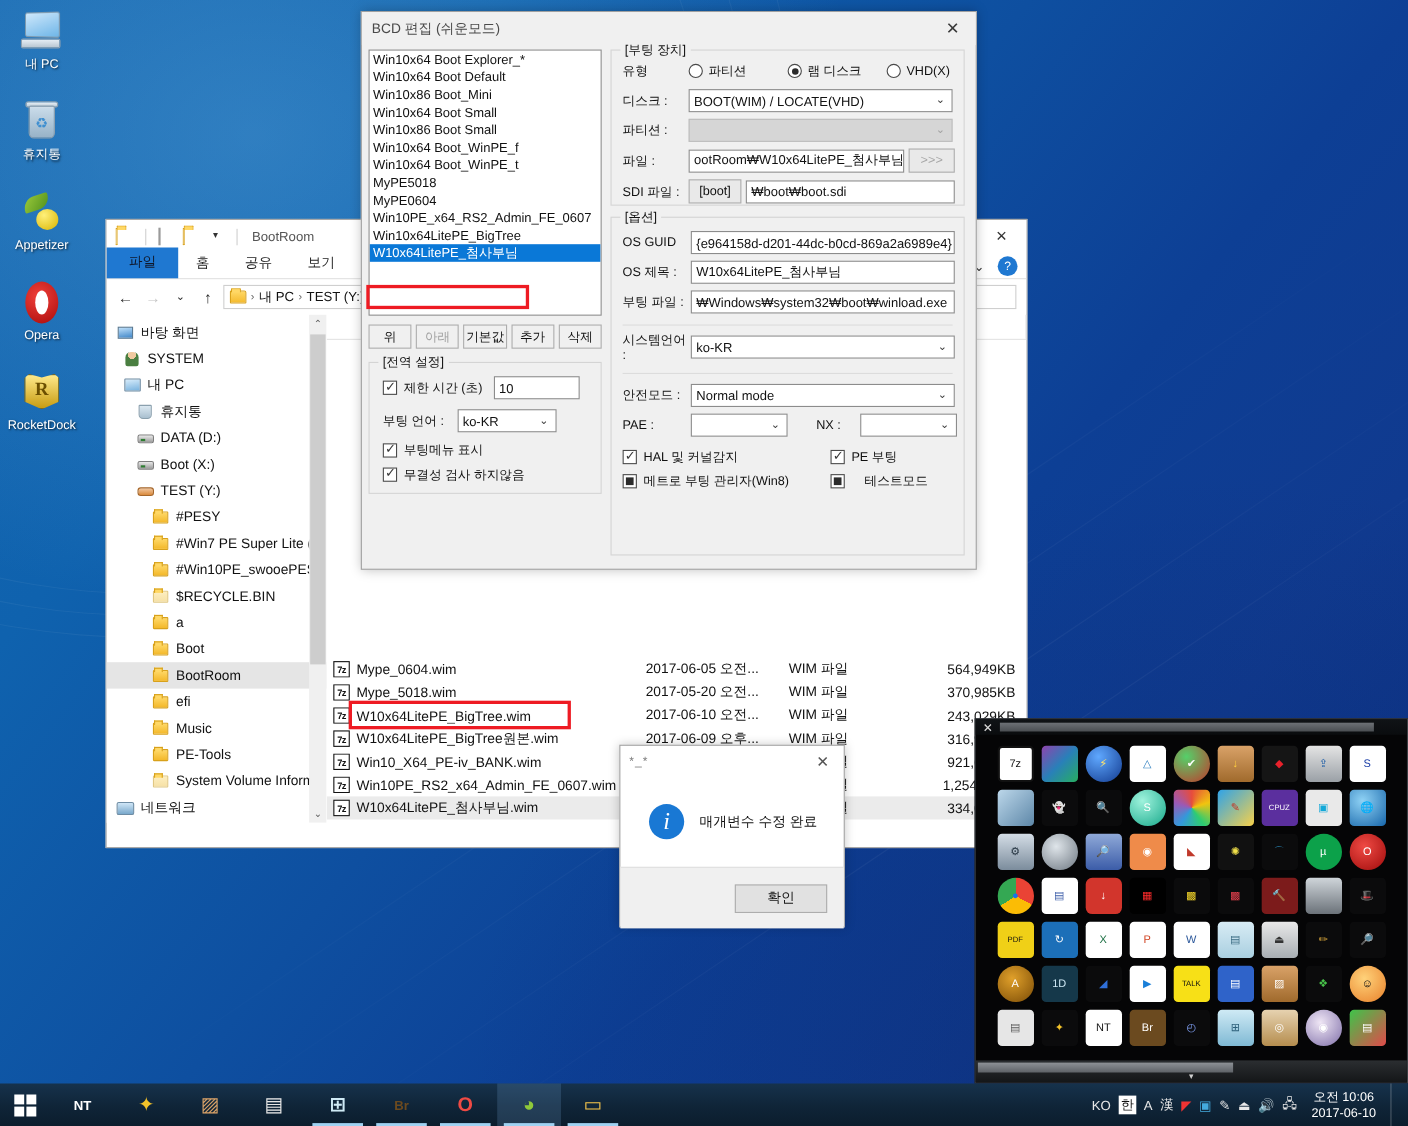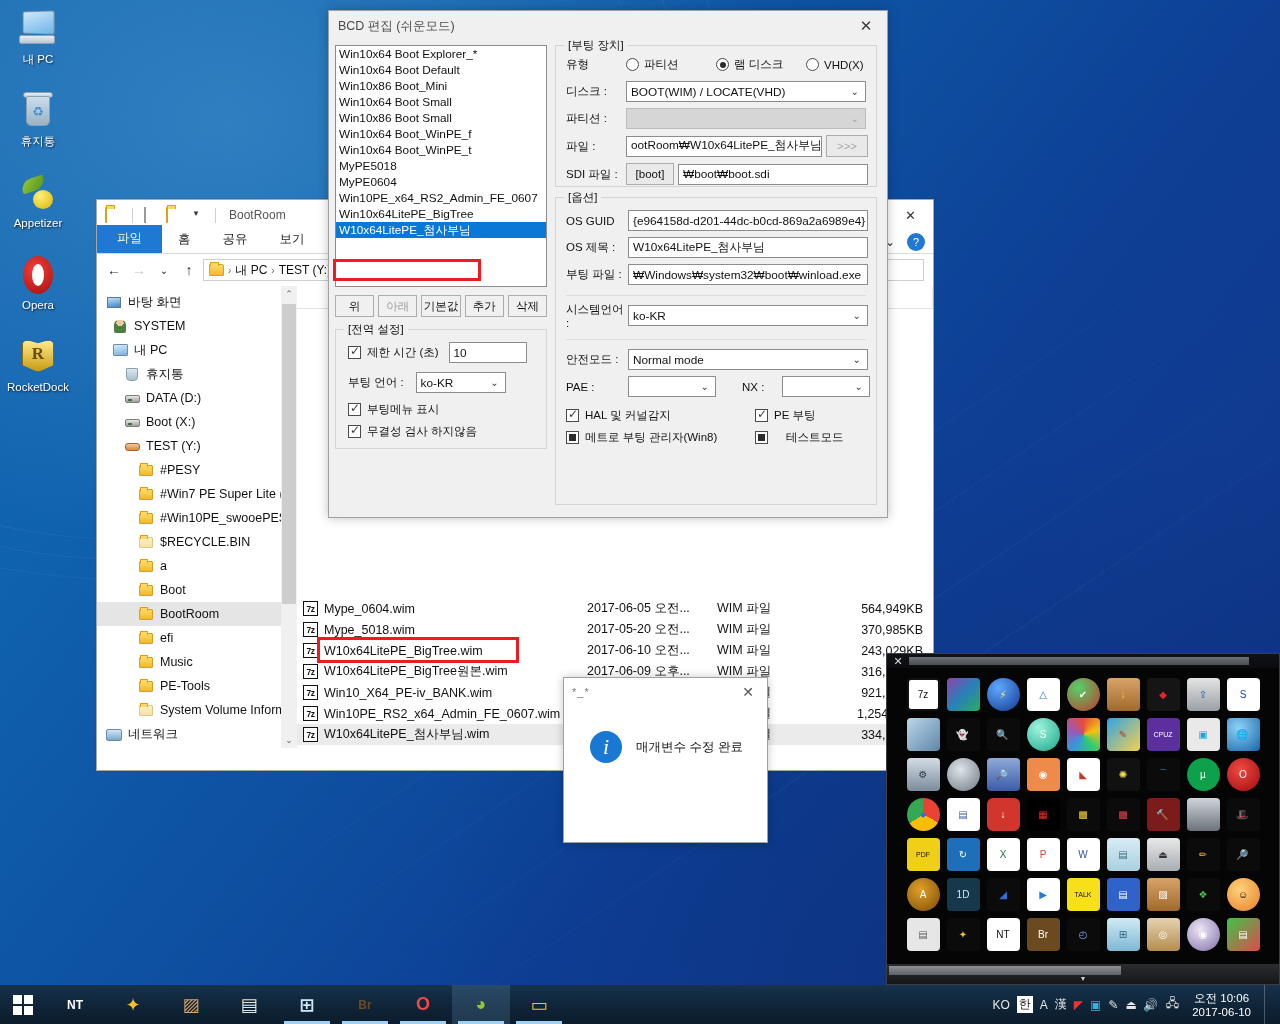--- a/index.html
+++ b/index.html
@@ -94,21 +94,21 @@
   .folder-glyph:before { content:""; position:absolute; left:0; top:-3px; width:7px; height:3px;
     background:#ffd866; border:1px solid #d9a21c; border-bottom:none; border-radius:1px 1px 0 0; }
   .doc-glyph { width:11px; height:14px; background:#fff; border:1px solid #9a9a9a; }
   .sep-v { width:1px; height:15px; background:#d0d0d0; margin:0 5px; }
   #explorer .wtitle { margin-left:8px; color:#555; font-size:12px; }
   #explorer .wbtns { margin-left:auto; display:flex; }
   #explorer .wbtn { width:45px; height:30px; display:flex; align-items:center; justify-content:center;
     color:#333; font-size:13px; }
   .ribbon-tabs { height:24px; display:flex; align-items:flex-end; background:#ffffff; border-bottom:1px solid #d9d9d9;}
   .rtab { padding:4px 16px 5px 16px; font-size:12.5px; color:#222; }
-  .rtab.file { background:#1f78d1; color:#fef9c3; padding:5px 20px 6px 20px; font-size:12.5px;}
+  .rtab.file { background:#1f78d1; color:#0f172a; padding:5px 20px 6px 20px; font-size:12.5px;}
   .addressbar { height:32px; display:flex; align-items:center; padding:0 6px; gap:3px; background:#fff;}
   .navbtn { width:22px; height:22px; display:flex; align-items:center; justify-content:center;
     color:#2b2b2b; font-size:14px; }
   .navbtn.dis { color:#c3c3c3; }
   .addrbox { flex:1; height:22px; border:1px solid #cfcfcf; background:#fff; display:flex;
     align-items:center; padding:0 5px; gap:4px; font-size:12px; color:#111; overflow:hidden; white-space:nowrap;}
   .crumb-sep { color:#666; font-size:10px; }
   .searchbox { width:0px; }
   .exp-body { display:flex; height:calc(100% - 30px - 24px - 32px - 22px); }
   .nav-pane { width:200px; border-right:0px; background:#fff; position:relative; overflow:hidden;
@@ -734,20 +734,23 @@
   </div>
 
   <div class="win" id="msgbox">
     <div class="tb">
       <div class="t">*_*</div>
       <div class="x">✕</div>
     </div>
     <div class="content">
       <div class="infoico">i</div>
       <div class="msgtext">매개변수 수정 완료</div>
+    </div>
+    <div class="foot">
+      <div class="okbtn">확인</div>
     </div>
   </div>
 
   <div class="win" id="dock">
     <div class="dtop">
       <div class="dclose">✕</div>
       <div class="dbar"></div>
     </div>
     <div class="dgrid" id="dock-host">
         <div class="dicon" style="background: rgb(255, 255, 255); color: rgb(17, 17, 17); border: 2px solid rgb(17, 17, 17);">7z</div>

